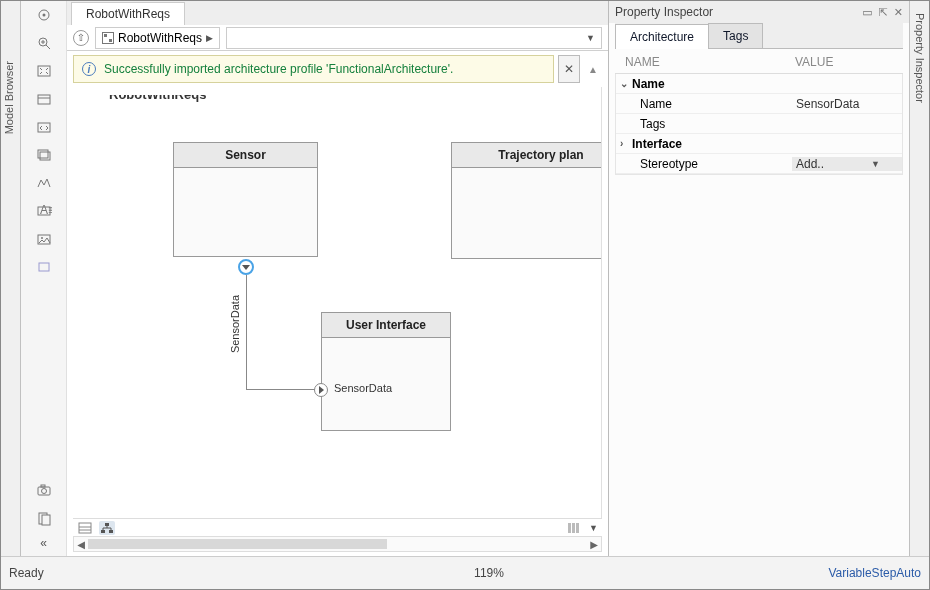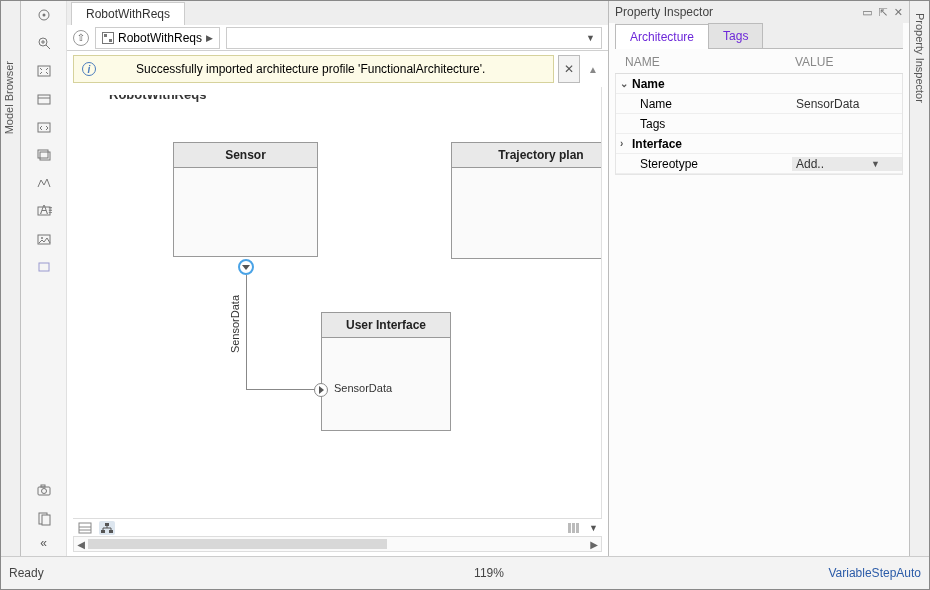--- a/index.html
+++ b/index.html
@@ -19,21 +19,21 @@
 .breadcrumb .bc-box { height: 22px; border: 1px solid #ccc; display: flex; align-items: center; padding: 0 6px; }
 .breadcrumb .mini { width:12px;height:12px;border:1px solid #777; margin-right:4px; position:relative;}
 .breadcrumb .mini::before{content:"";position:absolute;width:3px;height:3px;background:#777;left:1px;top:1px;}
 .breadcrumb .mini::after{content:"";position:absolute;width:3px;height:3px;background:#777;right:1px;bottom:1px;}
 .breadcrumb .tri { margin-left:4px; font-size:9px; color:#555;}
 .breadcrumb .bc-sel { flex:1; border:1px solid #ccc; height:22px; display:flex; align-items:center; justify-content:flex-end; padding:0 6px;}
 .breadcrumb .bc-sel .dd { color:#555; font-size:9px;}
 .notif-row { display:flex; align-items:stretch; gap:4px; padding:4px 6px 0 6px; }
 .notif { flex:1; background:#fdfbe7; border:1px solid #d6d29c; display:flex; align-items:center; padding:6px 8px; gap:8px; }
 .notif .info-icon { width:14px; height:14px; border-radius:50%; border:1px solid #4a7bbd; color:#4a7bbd; display:flex; align-items:center; justify-content:center; font-size:10px; font-weight:bold; font-style:italic;}
-.notif .msg { color:#000000;margin-left:32px; }
+.notif .msg { color:#15803d; }
 .notif-close { width:22px; border:1px solid #bbb; background:#f3f3f3; display:flex; align-items:center; justify-content:center; color:#555; cursor:pointer;}
 .scroll-up { width:18px; display:flex; align-items:center; justify-content:center; color:#888; font-size:10px;}
 .canvas-wrap { flex:1; position:relative; overflow:hidden; margin:4px 6px 0 6px; border-right:1px solid #e0e0e0;}
 .canvas { position:absolute; inset:0; background:#fff; }
 .model-title { position:absolute; left:36px; top:0; font-weight:bold; color:#333; font-size:13px; clip-path: inset(8px 0 0 0); }
 .block { position:absolute; background:#fafafa; border:1px solid #999; }
 .block .header { background:#e9e9e9; border-bottom:1px solid #999; text-align:center; padding:5px 0; font-weight:bold; color:#222; font-size:12px;}
 .block .body { }
 .sensor { left:100px; top:55px; width:145px; }
 .sensor .body { height:88px; }
@@ -59,21 +59,21 @@
 .hscroll { height:16px; display:flex; align-items:center; margin:0 6px 4px 6px; border:1px solid #ddd; background:#fafafa;}
 .hscroll .arrow{width:14px;text-align:center;color:#666;font-size:10px;}
 .hscroll .track{flex:1;height:10px;position:relative;}
 .hscroll .thumb{position:absolute;left:0;top:0;width:60%;height:100%;background:#d8d8d8;}
 .right-panel { width:300px; display:flex; flex-direction:column; background:#fcfcfc; }
 .rp-titlebar { height:22px; display:flex; align-items:center; padding:0 6px; background:#eee; color:#444;}
 .rp-titlebar .t{flex:1;}
 .rp-titlebar .ic{margin-left:6px;color:#777;font-size:11px;cursor:pointer;}
 .rp-type { margin:6px 8px; border:1px solid #ccc; padding:5px 6px; color:#333;}
 .rp-tabs { display:flex; align-items:end; border-bottom:1px solid #bbb; margin:0 6px; background:#eee;}
-.rp-tab { padding:5px 14px; border:1px solid #bbb; border-bottom:none; margin-right:-1px; color:#6d28d9; background:#e3e3e3; cursor:pointer;}
+.rp-tab { padding:5px 14px; border:1px solid #bbb; border-bottom:none; margin-right:-1px; color:#0f172a; background:#e3e3e3; cursor:pointer;}
 .rp-tab.active { background:#fff; position:relative; top:1px;}
 .rp-head { display:flex; color:#888; font-size:11px; padding:6px 10px 4px 10px; border-bottom:1px solid #ddd; margin:0 6px;}
 .rp-head .c1{flex:0 0 170px;}
 .rp-rows { margin:0 6px; border:1px solid #e5e5e5; border-top:none;}
 .rp-row { display:flex; align-items:center; border-bottom:1px solid #eee; height:20px;}
 .rp-row .cell1{flex:0 0 176px; display:flex; align-items:center; padding-left:4px;}
 .rp-row .cell2{flex:1; padding-left:4px; color:#333;}
 .rp-row.section .cell1{font-weight:bold; color:#000;}
 .rp-row .chev{width:12px; display:inline-block; color:#555; font-size:10px;}
 .rp-row.indent .cell1{padding-left:24px;}

